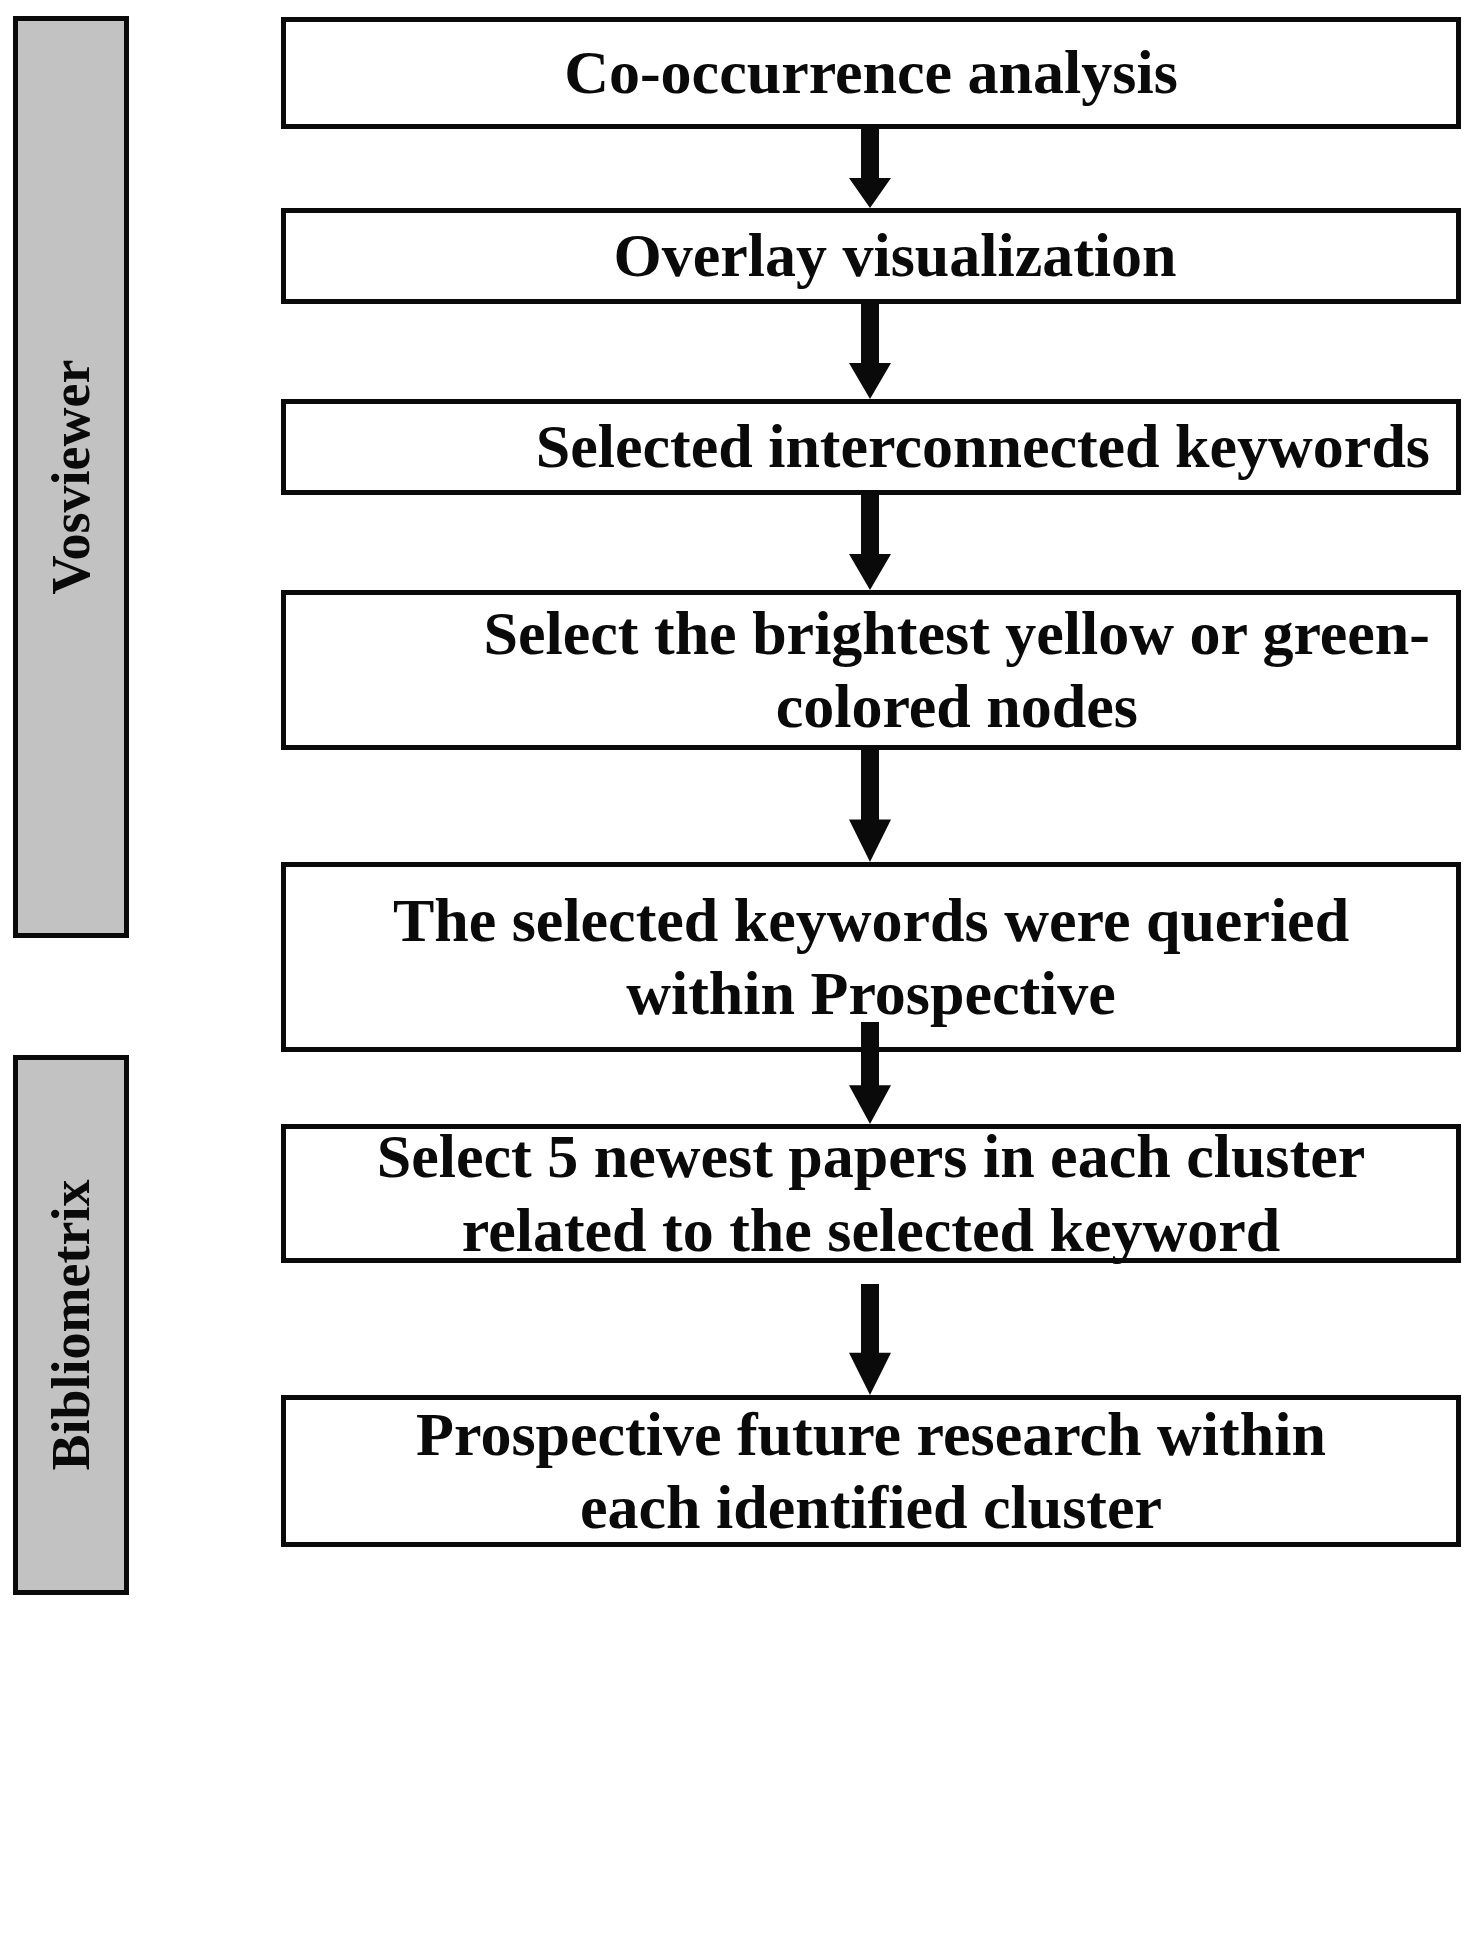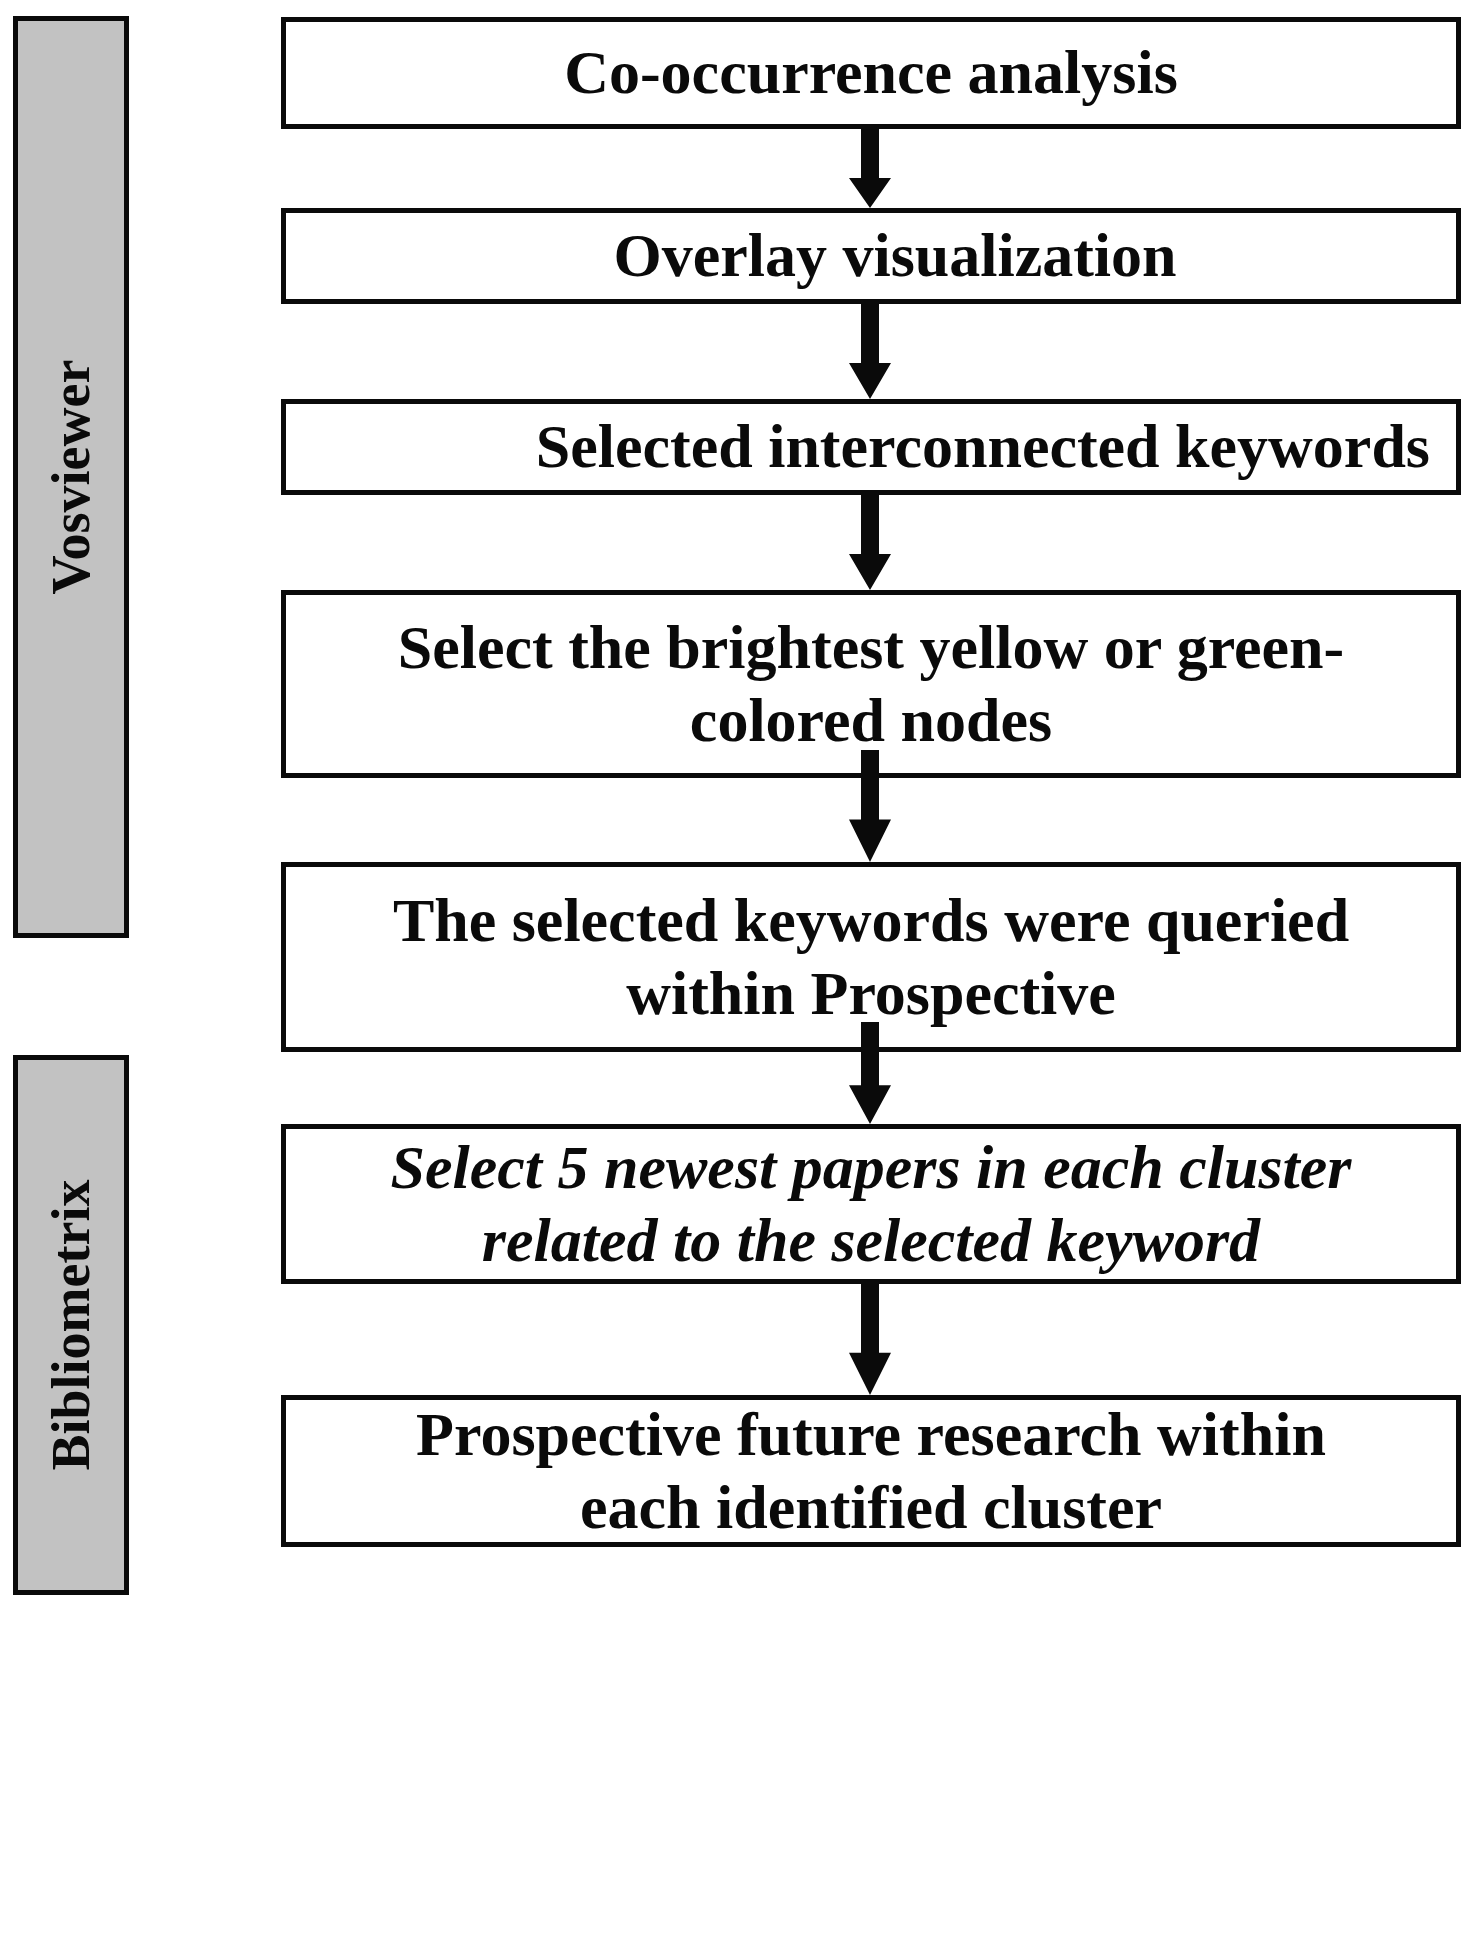--- a/index.html
+++ b/index.html
@@ -70,23 +70,23 @@
     font-size: 62px;
     line-height: 1.18;
     color: #0a0a0a;
     padding: 0 26px;
     font-family: "Liberation Serif", "DejaVu Serif", serif;
   }
 
   #box-0 { top: 17px;   height: 112px; }
   #box-1 { top: 208px;  height: 96px; padding-left: 48px;  }
   #box-2 { top: 399px;  height: 96px; justify-content: flex-end;  }
-  #box-3 { top: 590px;  height: 188px; }
+  #box-3 { top: 590px;  height: 160px; justify-content: flex-end; }
   #box-4 { top: 862px;  height: 190px; }
-  #box-5 { top: 1124px; height: 160px; font-style: italic; }
+  #box-5 { top: 1124px; height: 139px; }
   #box-6 { top: 1395px; height: 152px; }
 
   
   .arrow {
     position: absolute;
     left: 849px;
     width: 42px;
     display: block;
   }
   .arrow svg { display: block; width: 100%; height: 100%; }

